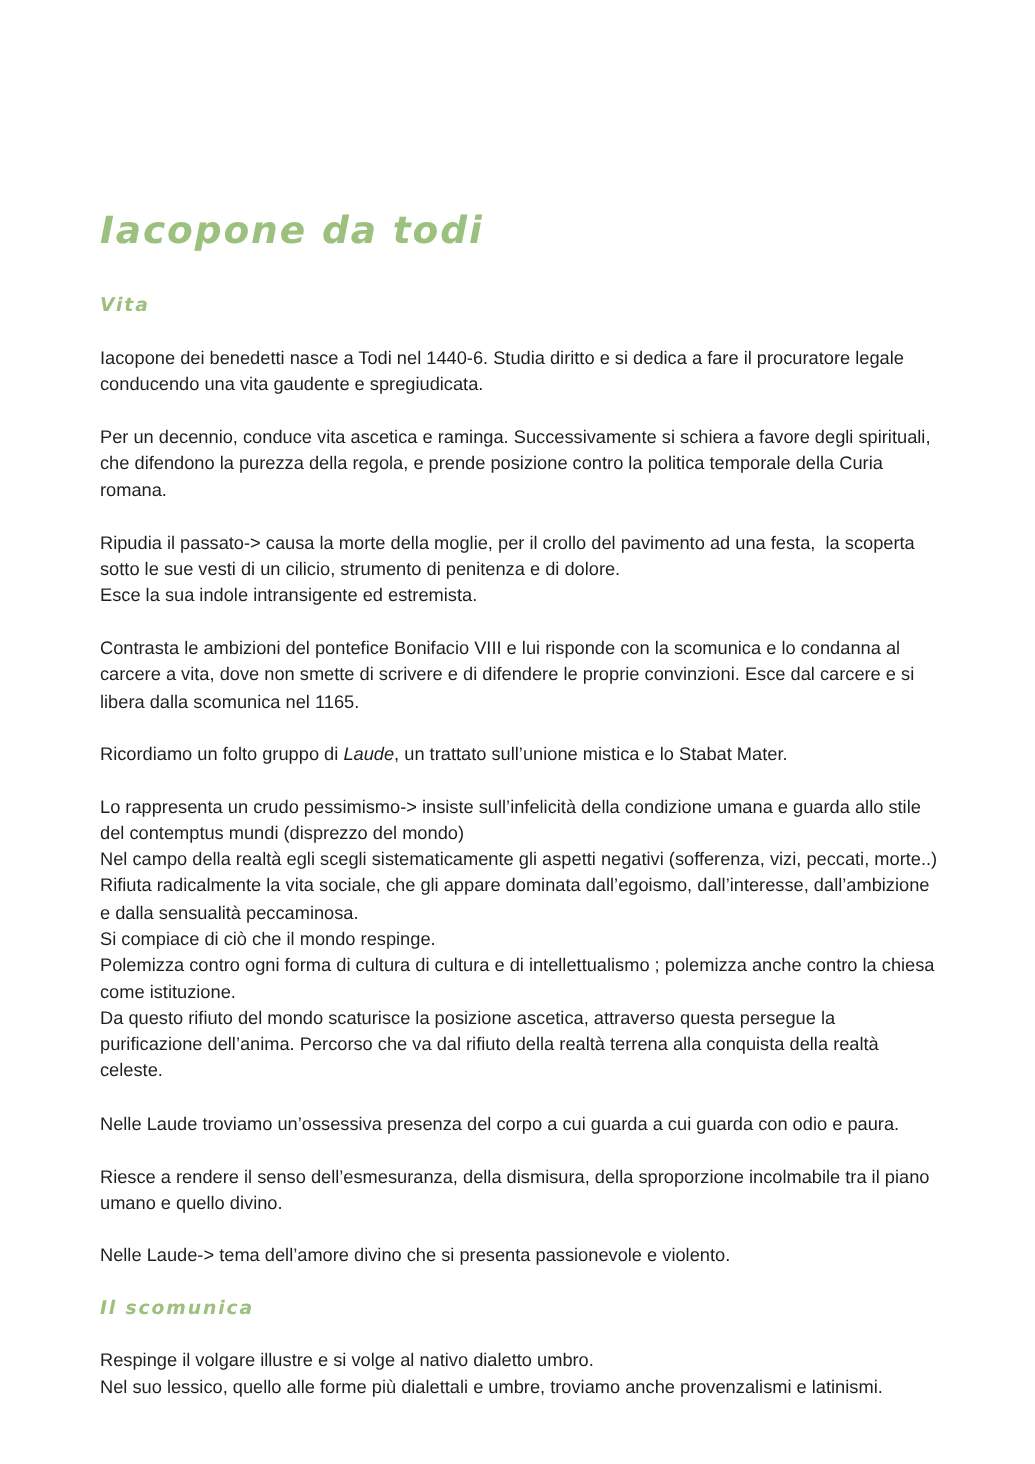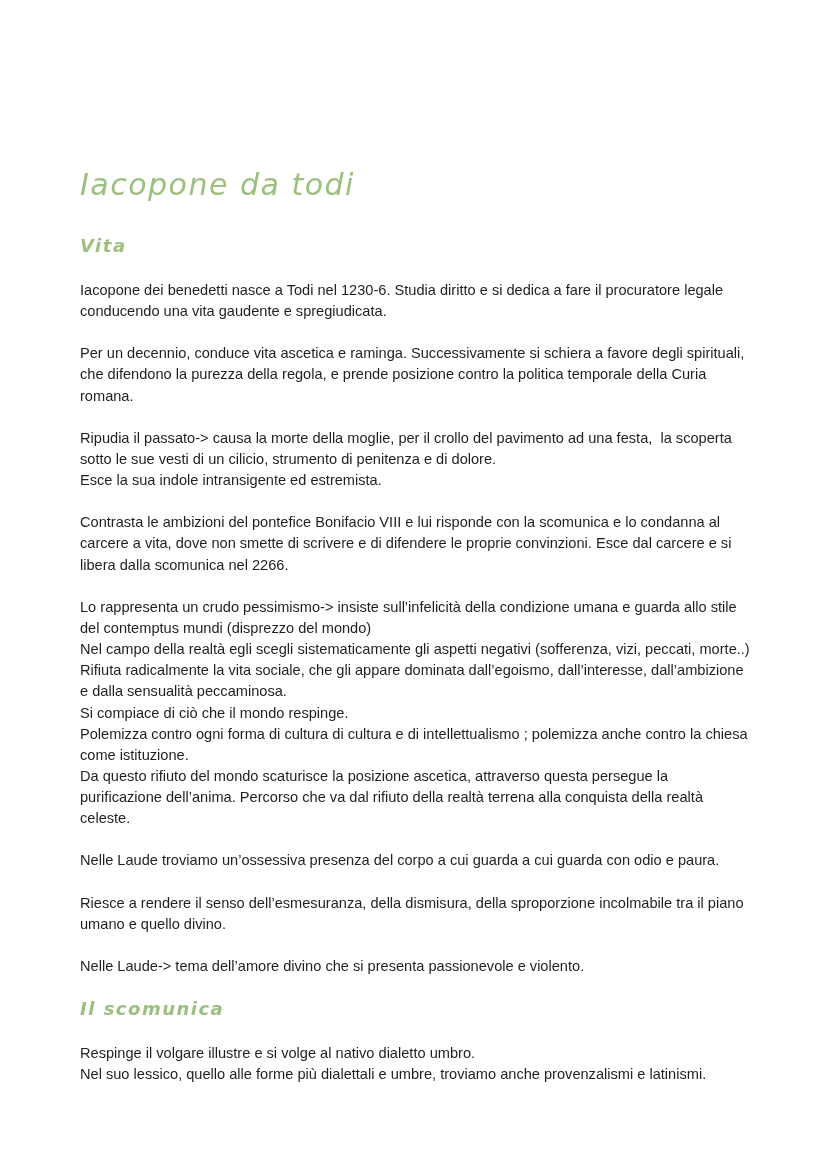--- a/index.html
+++ b/index.html
@@ -15,33 +15,33 @@
   .page {
     width: 828px;
     height: 1171px;
     background: #ffffff;
     padding: 168px 78px 0 80px;
   }
 
   .doc-title {
     font-family: "DejaVu Sans", sans-serif;
     font-style: italic;
-    font-weight: normal;
+    font-weight: bold;
     font-size: 30px;
     letter-spacing: 1.5px;
     color: #9cc07e;
     margin-bottom: 34px;
     line-height: 1.1;
   }
 
   .section-heading {
     font-family: "DejaVu Sans", sans-serif;
     font-style: italic;
     font-weight: bold;
-    font-size: 18px;
+    font-size: 15px;
     letter-spacing: 1.5px;
     color: #9cc07e;
     margin-bottom: 24px;
   }
 
   .para {
     font-size: 14.6px;
     line-height: 1.45;
     color: #1f1f1f;
     white-space: pre-wrap;
@@ -55,27 +55,28 @@
 </style>
 </head>
 <body>
 
 <div class="page">
 
   <h1 class="doc-title">Iacopone da todi</h1>
 
   <h2 class="section-heading">Vita</h2>
 
-  <p class="para">Iacopone dei benedetti nasce a Todi nel 1230-6. Studia diritto e si dedica a fare il procuratore legale conducendo una vita gaudente e spregiudicata.</p>
+  <p class="para">Iacopone dei benedetti nasce a Todi nel 1440-6. Studia diritto e si dedica a fare il procuratore legale conducendo una vita gaudente e spregiudicata.</p>
   <p class="para">Per un decennio, conduce vita ascetica e raminga. Successivamente si schiera a favore degli spirituali, che difendono la purezza della regola, e prende posizione contro la politica temporale della Curia romana.</p>
   <p class="para">Ripudia il passato-&gt; causa la morte della moglie, per il crollo del pavimento ad una festa,  la scoperta sotto le sue vesti di un cilicio, strumento di penitenza e di dolore.
 Esce la sua indole intransigente ed estremista.</p>
-  <p class="para">Contrasta le ambizioni del pontefice Bonifacio VIII e lui risponde con la scomunica e lo condanna al carcere a vita, dove non smette di scrivere e di difendere le proprie convinzioni. Esce dal carcere e si libera dalla scomunica nel 2266.</p>
+  <p class="para">Contrasta le ambizioni del pontefice Bonifacio VIII e lui risponde con la scomunica e lo condanna al carcere a vita, dove non smette di scrivere e di difendere le proprie convinzioni. Esce dal carcere e si libera dalla scomunica nel 1165.</p>
 
 
+  <p class="para"><span>Ricordiamo un folto gruppo di </span><em>Laude</em><span>, un trattato sull’unione mistica e lo Stabat Mater.</span></p>
 
   <p class="para">Lo rappresenta un crudo pessimismo-&gt; insiste sull’infelicità della condizione umana e guarda allo stile del contemptus mundi (disprezzo del mondo)
 Nel campo della realtà egli scegli sistematicamente gli aspetti negativi (sofferenza, vizi, peccati, morte..)
 Rifiuta radicalmente la vita sociale, che gli appare dominata dall’egoismo, dall’interesse, dall’ambizione e dalla sensualità peccaminosa.
 Si compiace di ciò che il mondo respinge.
 Polemizza contro ogni forma di cultura di cultura e di intellettualismo ; polemizza anche contro la chiesa come istituzione.
 Da questo rifiuto del mondo scaturisce la posizione ascetica, attraverso questa persegue la purificazione dell’anima. Percorso che va dal rifiuto della realtà terrena alla conquista della realtà celeste.</p>
   <p class="para">Nelle Laude troviamo un’ossessiva presenza del corpo a cui guarda a cui guarda con odio e paura.</p>
   <p class="para">Riesce a rendere il senso dell’esmesuranza, della dismisura, della sproporzione incolmabile tra il piano umano e quello divino.</p>
   <p class="para">Nelle Laude-&gt; tema dell’amore divino che si presenta passionevole e violento.</p>

